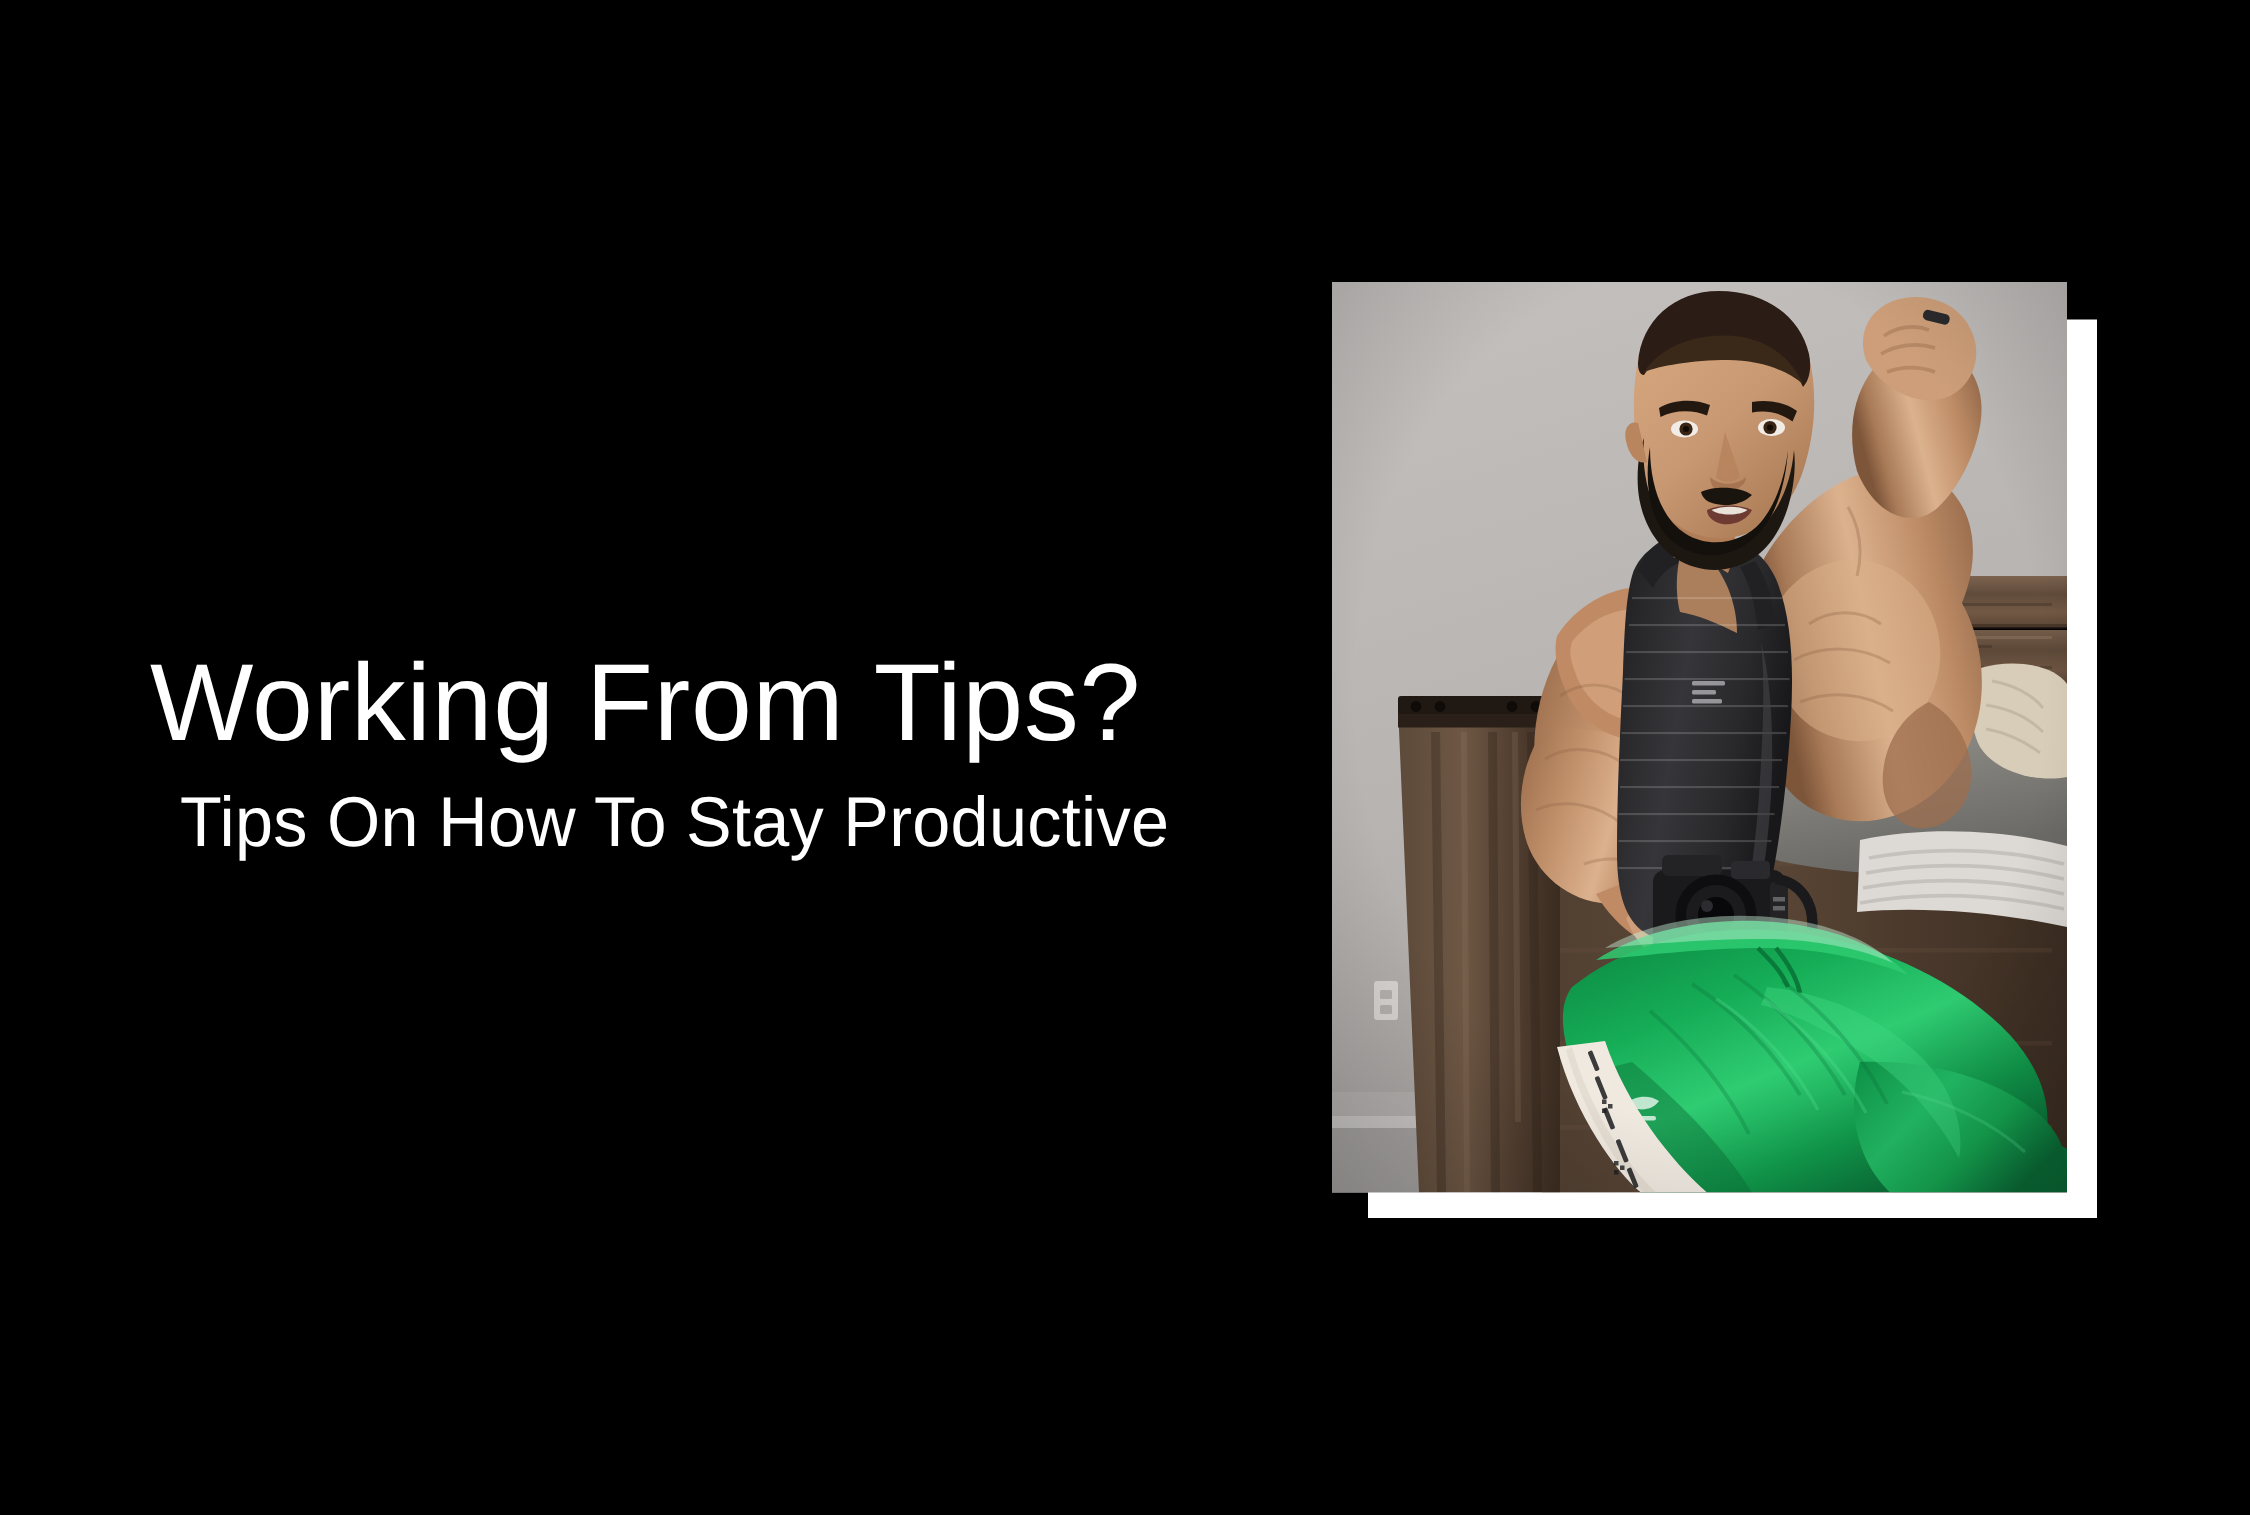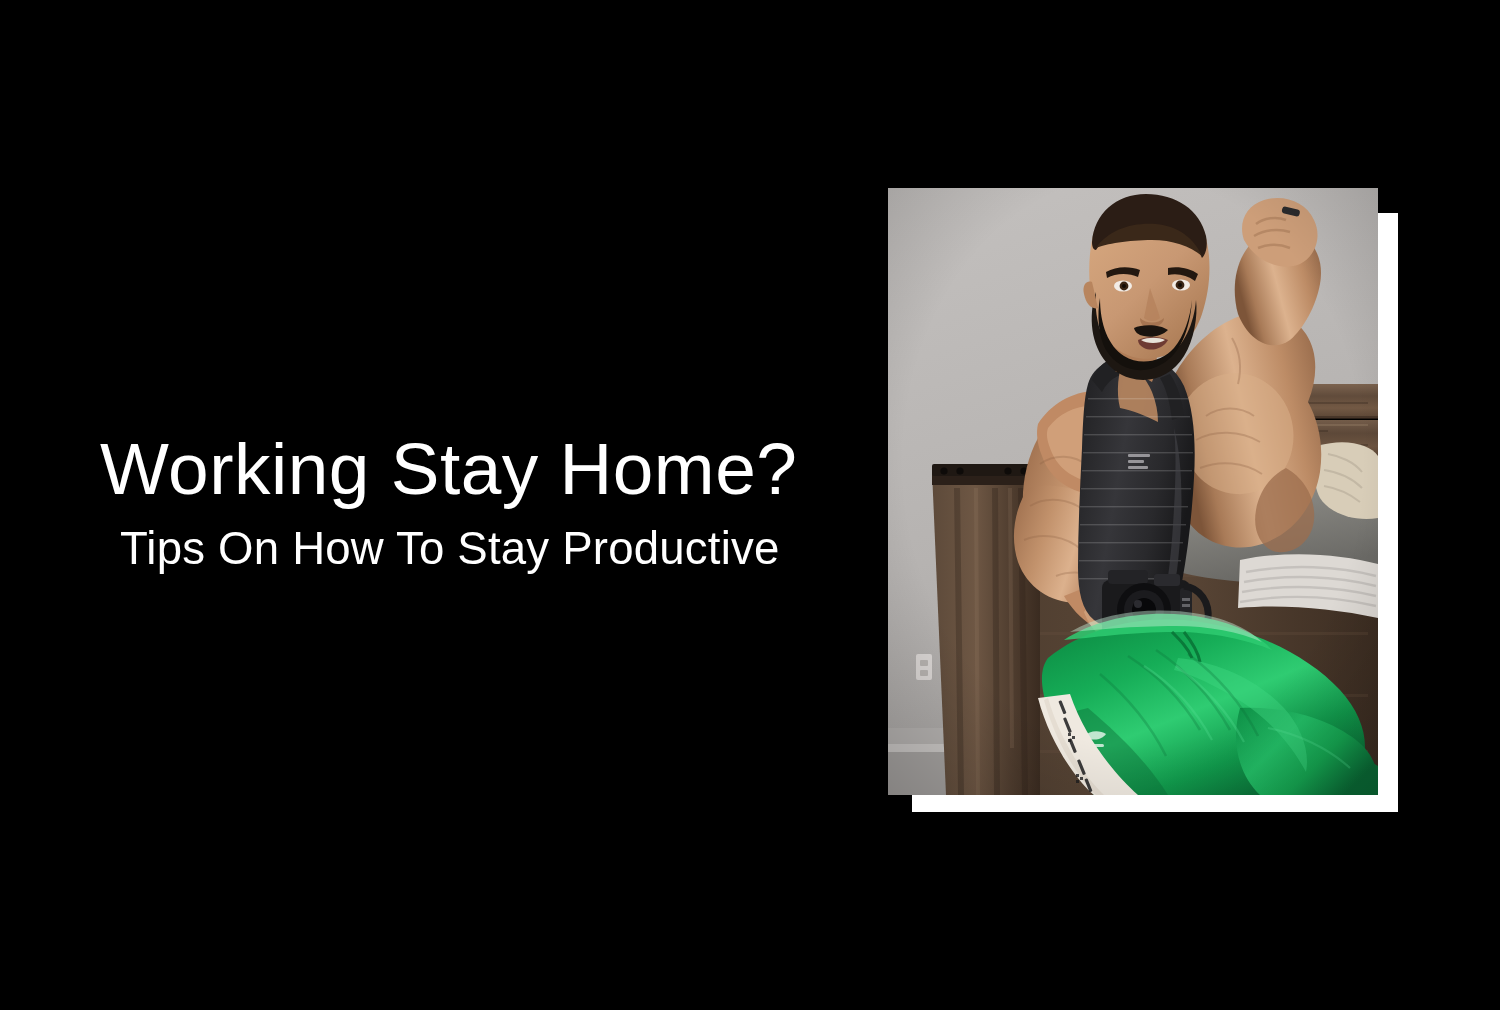--- a/index.html
+++ b/index.html
@@ -88,21 +88,21 @@
     width: 490px;
     height: 607px;
   }
 </style>
 </head>
 <body>
 
 <div class="poster">
 
   <div class="text-block">
-    <h1 class="headline">Working Stay Home?</h1>
+    <h1 class="headline">Working From Tips?</h1>
     <h2 class="subhead">Tips On How To Stay Productive</h2>
   </div>
 
   <div class="photo-area">
 
     <div class="photo-frame"></div>
 
     <div class="photo">
       <svg viewBox="0 0 490 607" xmlns="http://www.w3.org/2000/svg" role="img">
         <defs>

